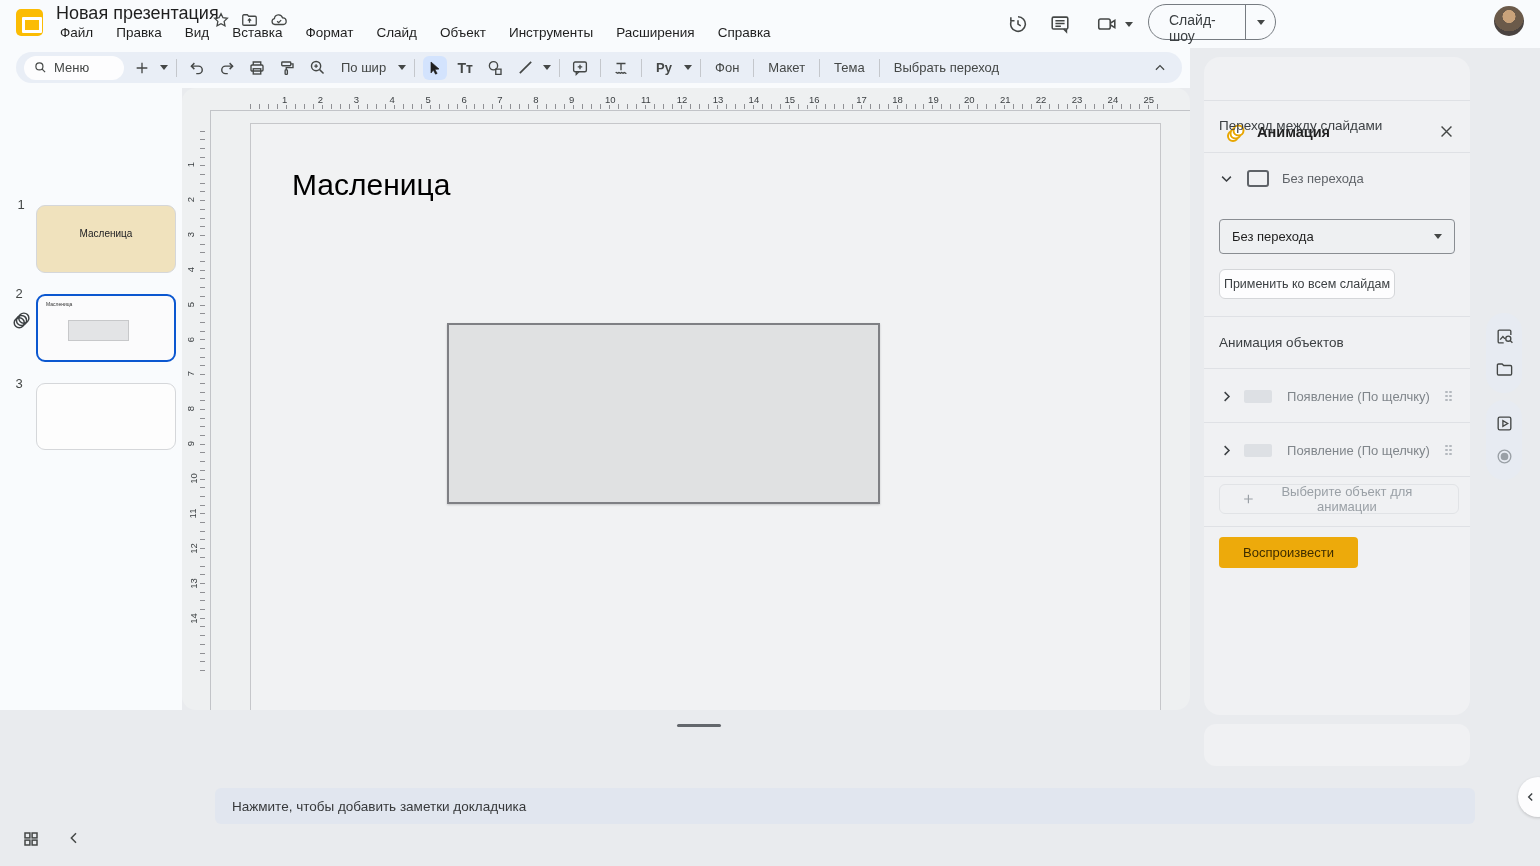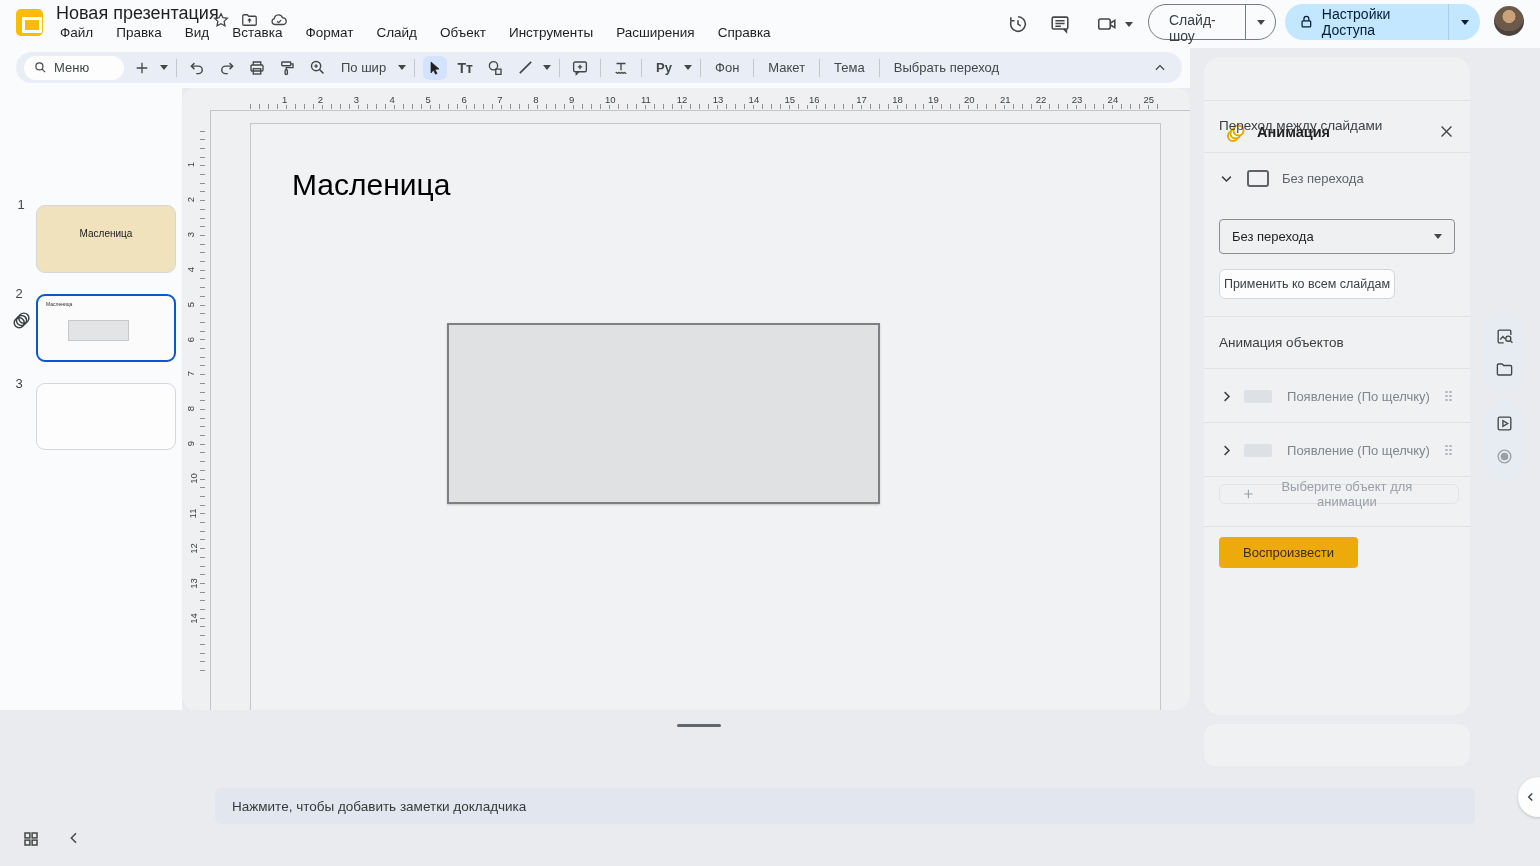--- a/index.html
+++ b/index.html
@@ -78,21 +78,21 @@
   #trans-row { position:absolute; left:15px; top:164px; width:236px; height:28px; display:flex; align-items:center; gap:13px; color:#5f6368; font-size:13px; }
   #trans-icon { width:22px; height:17px; border:2.5px solid #5f6368; border-radius:3px; }
   #trans-select { position:absolute; left:15px; top:162px; width:236px; height:35px; background:#eef0f2; border:1px solid #898d92; border-radius:4px; display:flex; align-items:center; padding:0 12px; font-size:13px; color:#1f1f1f; }
   #trans-select .caret { margin-left:auto; }
   #apply-btn { position:absolute; left:15px; top:212px; width:176px; height:30px; background:#fdfdfe; border:1px solid #d4d6d9; border-radius:6px; display:flex; align-items:center; justify-content:center; font-size:12.5px; color:#3c4043; }
   .anim-row { position:absolute; left:15px; width:236px; height:33px; display:flex; align-items:center; gap:10px; }
   .anim-row .swatch { width:28px; height:13px; background:#dde0e4; border-radius:2px; }
   .anim-row .alabel { font-size:13px; color:#80868b; flex:1; }
   .dots { display:grid; grid-template-columns:4px 4px; grid-auto-rows:4px; margin-right:2px; }
   .dots i { width:2.5px; height:2.5px; border-radius:50%; background:#b4b8be; }
-  #select-obj { position:absolute; left:15px; top:427px; width:240px; height:20px; border:1px solid #e1e3e6; border-radius:6px; display:flex; align-items:center; gap:3px; padding:0 22px; font-size:13px; color:#9aa0a6; }
+  #select-obj { position:absolute; left:15px; top:427px; width:240px; height:30px; border:1px solid #e1e3e6; border-radius:6px; display:flex; align-items:center; gap:3px; padding:0 22px; font-size:13px; color:#9aa0a6; }
   #play-btn { position:absolute; left:15px; top:480px; width:139px; height:31px; background:#edaa0b; border-radius:4px; display:flex; align-items:center; justify-content:center; font-size:13px; color:#3e2d00; }
   #panel2 { position:absolute; left:1204px; top:724px; width:266px; height:42px; background:#f0f1f3; border-radius:12px; }
 
   
   .rail-pill { position:absolute; left:1486px; width:36px; height:80px; background:#e7ebf2; border-radius:18px; display:flex; flex-direction:column; align-items:center; justify-content:space-evenly; }
   #rail1 { top:313px; } #rail2 { top:400px; }
   #side-collapse { position:absolute; left:1518px; top:777px; width:40px; height:40px; background:#fdfdfe; border-radius:50%; box-shadow:0 1px 3px rgba(0,0,0,.18); display:flex; align-items:center; justify-content:center; }
 
   
   #anim-ind { position:absolute; left:11px; top:221px; }
@@ -153,32 +153,20 @@
     <span class="caret"></span>
   </div>
 
   <div id="slideshow-btn" class="pillbtn">
     <span class="main">Слайд-шоу</span>
     <span class="dd">
         <span class="caret"></span>
       </span>
   </div>
 
-  <div id="share-btn">
-    <span class="main">
-      <svg width="16" height="16" viewBox="0 0 24 24" fill="none" stroke="#001d35" stroke-width="2">
-          <rect x="5" y="10" width="14" height="10" rx="1.5"></rect>
-          <path d="M8 10V7a4 4 0 0 1 8 0v3"></path>
-        </svg>
-      <span>Настройки Доступа</span>
-    </span>
-    <span class="dd">
-        <span class="caret" style="border-top-color:#001d35;"></span>
-      </span>
-  </div>
 
   <div id="avatar"></div>
 </div>
 
 <div style="position:absolute;left:0;top:48px;width:1190px;height:40px;background:#f9fbfd;"></div>
 <div id="toolbar">
   <div id="menu-search">
     <svg width="13" height="13" viewBox="0 0 24 24" fill="none" stroke="#444746" stroke-width="2.2">
         <circle cx="10" cy="10" r="6.5"></circle>
         <path d="M15 15l5.5 5.5"></path>

